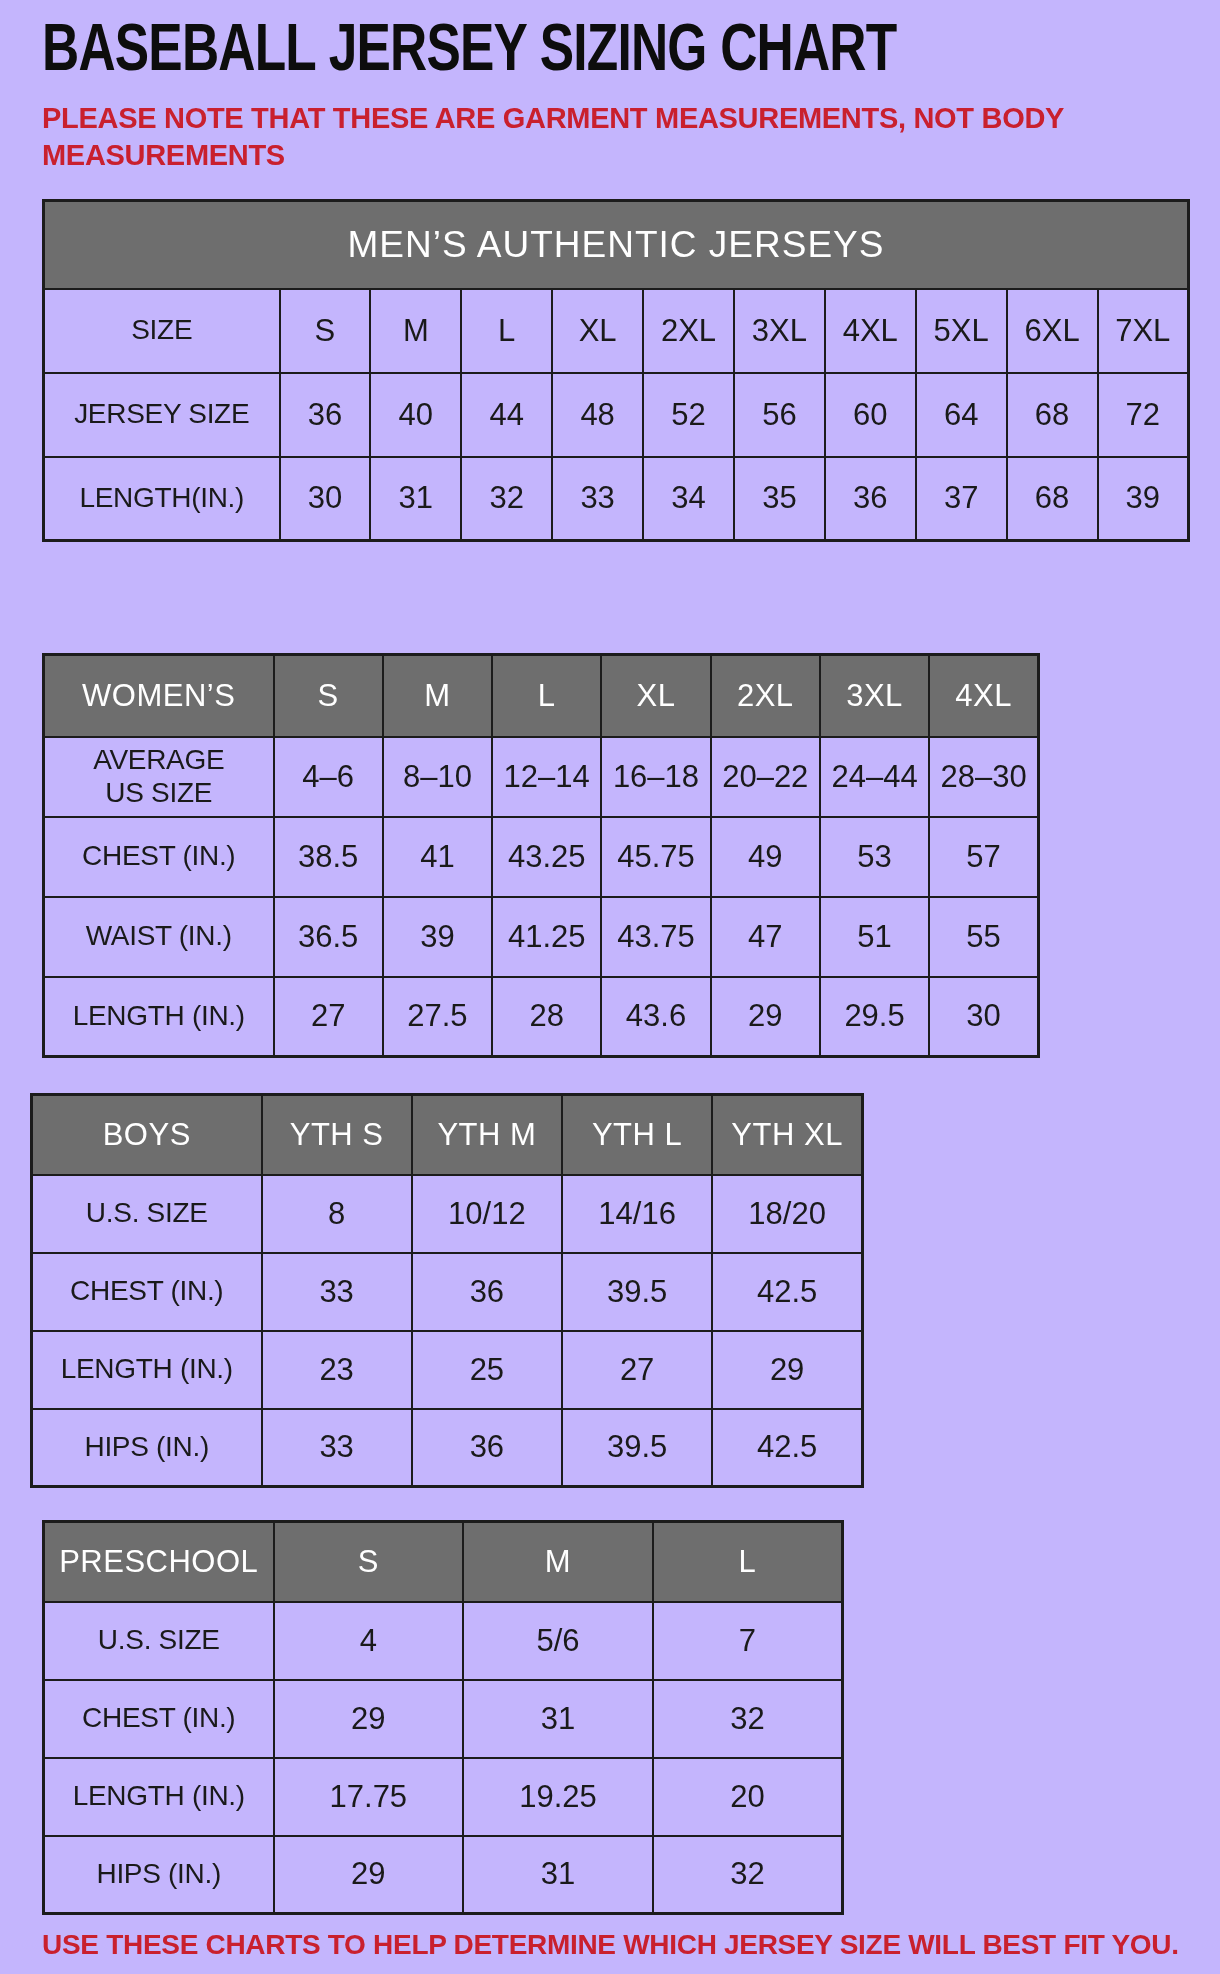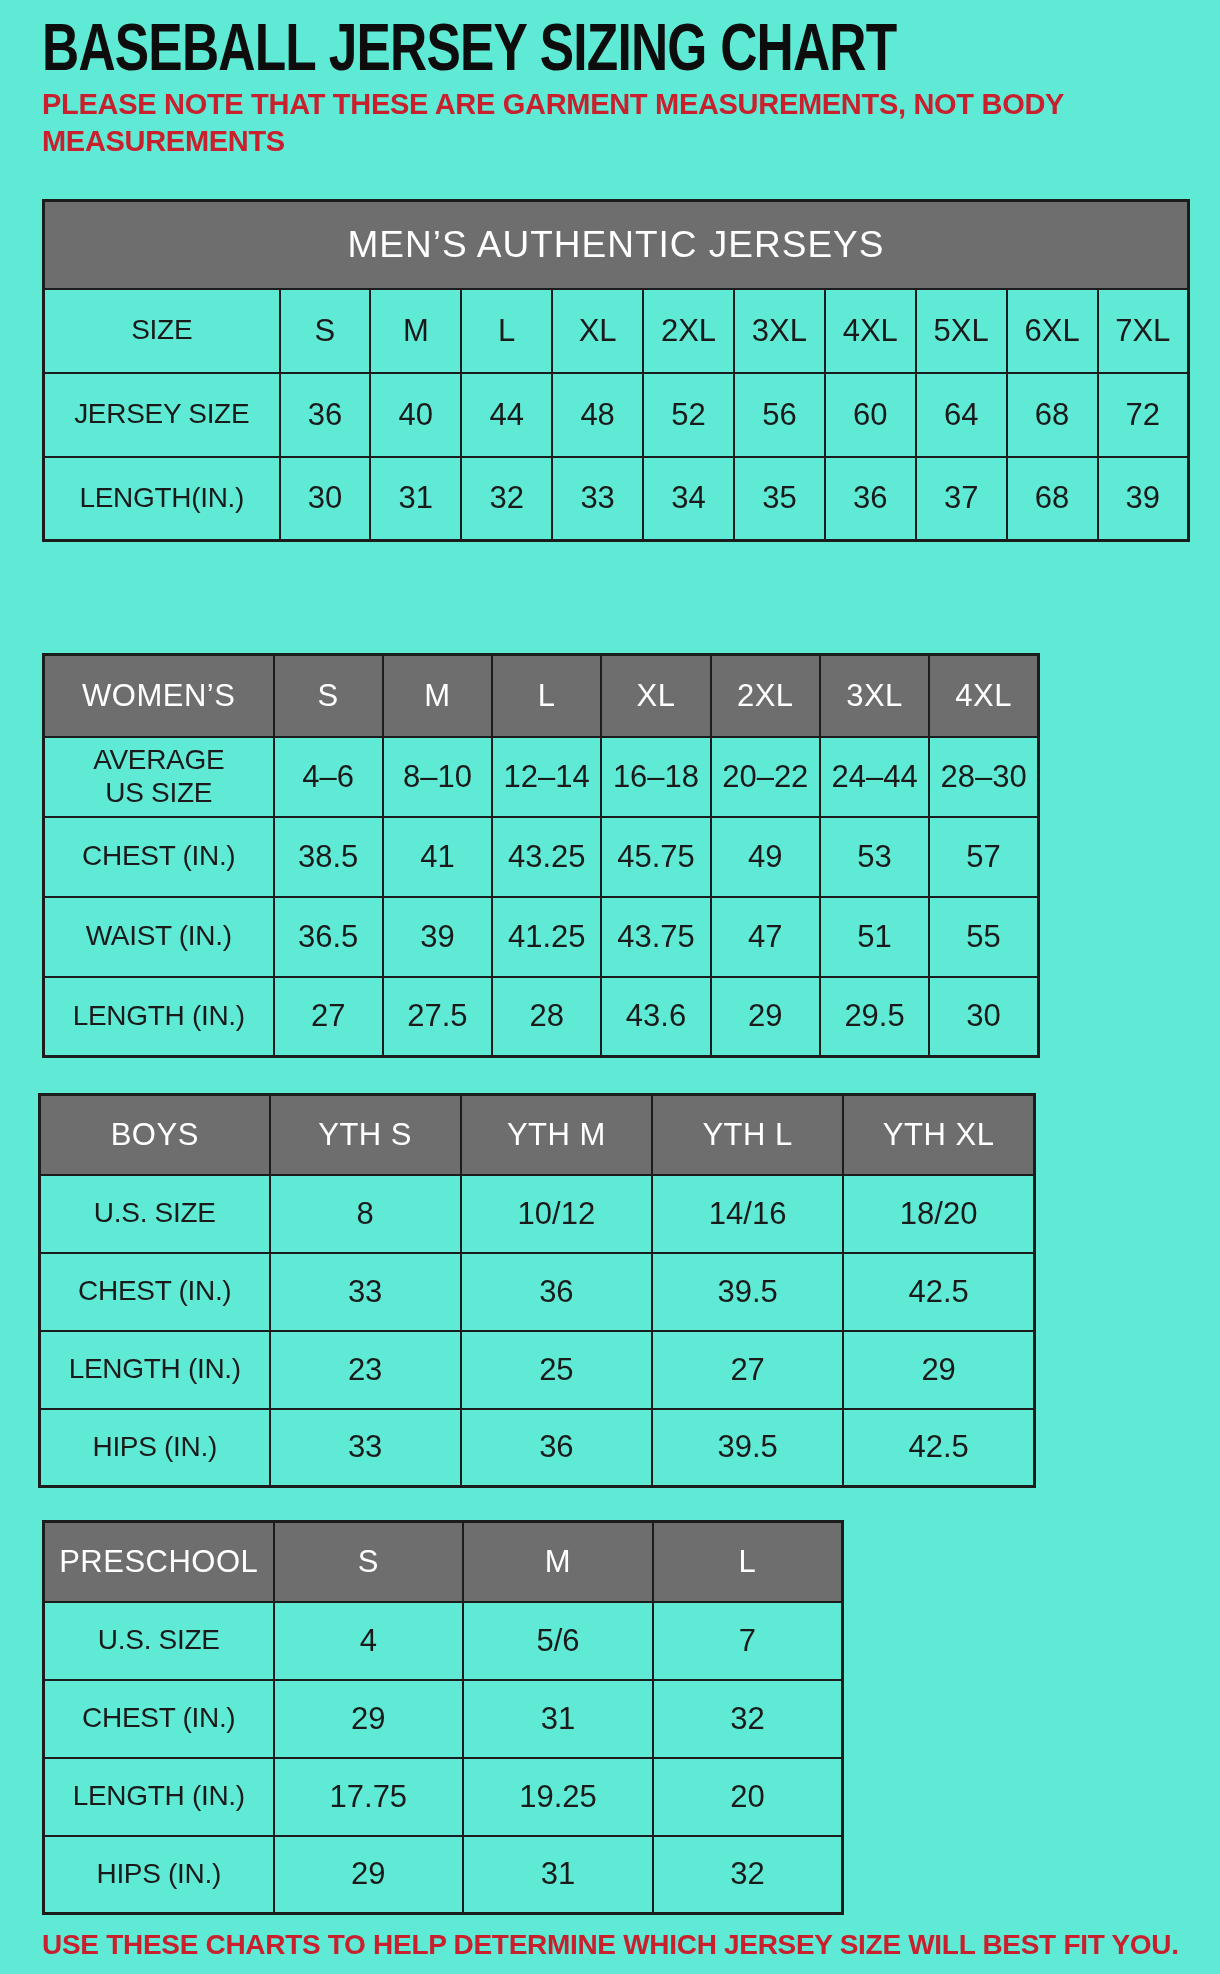--- a/index.html
+++ b/index.html
@@ -1,27 +1,27 @@
 <!DOCTYPE html>
 <html><head>
 <meta charset="utf-8">
 <style>
   html,body { margin:0; padding:0; background:#ffffff; }
   body { width:1220px; height:1974px; position:relative; font-family:"Liberation Sans", sans-serif; color:#161616; }
-  .page { position:absolute; inset:0; background:#5eead4; overflow:hidden; }
+  .page { position:absolute; inset:0; background:#c4b5fd; overflow:hidden; }
 
   .title {
     position:absolute; left:42px; top:14px;
     font-size:66px; font-weight:bold; color:#0d0d0d;
     letter-spacing:-1px; white-space:nowrap;
     transform:scaleX(0.78); transform-origin:left top;
     line-height:1.0;
   }
   .note { position:absolute; left:42px; color:#c9202e; font-weight:bold; font-size:29px; line-height:37px; letter-spacing:-0.3px; }
-  .note-top { top:86px; }
+  .note-top { top:100px; }
   .note-bottom { top:1926px; white-space:nowrap; font-size:28px; }
 
   table.sizing-table { position:absolute; border-collapse:collapse; table-layout:fixed; border:3px solid #1c1c1c; }
   .sizing-table th, .sizing-table td {
     border:2px solid #1c1c1c; text-align:center; vertical-align:middle;
     padding:0; font-weight:normal; overflow:hidden;
   }
   .banner-cell {
     background:#6e6e6e; color:#ffffff; font-size:31px; letter-spacing:0.5px;
     border-bottom:5px solid #111111;
@@ -34,21 +34,21 @@
   .val { font-size:31px; color:#1a1a1a; }
 
   #mens { left:42px; top:199px; width:1148px;padding-left:8px; }
   #mens tr { height:84px; }
   #mens tr.banner-row { height:88px; }
 
   #womens { left:42px; top:653px; width:998px; }
   #womens tr { height:80px; }
   #womens tr.banner-row { height:82px; }
 
-  #boys { left:38px; top:1093px; width:998px; }
+  #boys { left:30px; top:1093px; width:834px; }
   #boys tr { height:78px; }
   #boys tr.banner-row { height:80px; }
 
   #preschool { left:42px; top:1520px; width:802px; }
   #preschool tr { height:78px; }
   #preschool tr.banner-row { height:80px; }
 </style>
 </head>
 <body>
 

